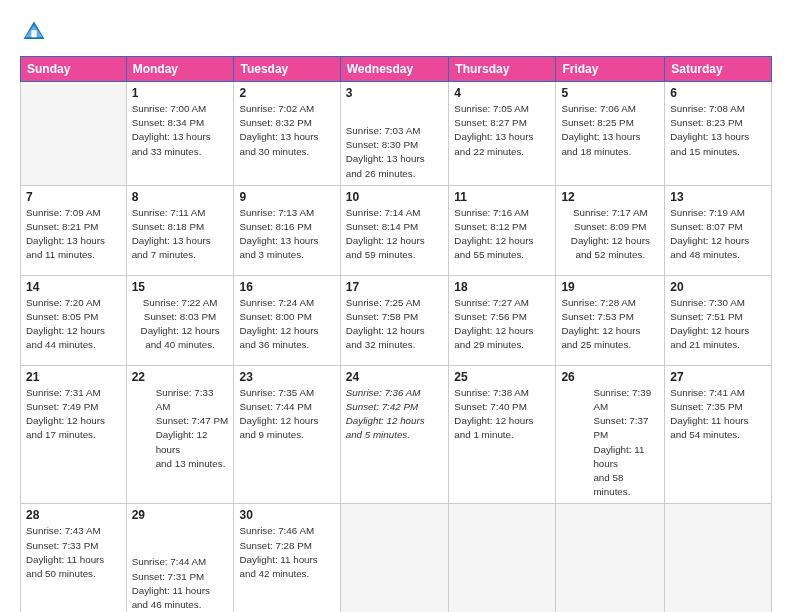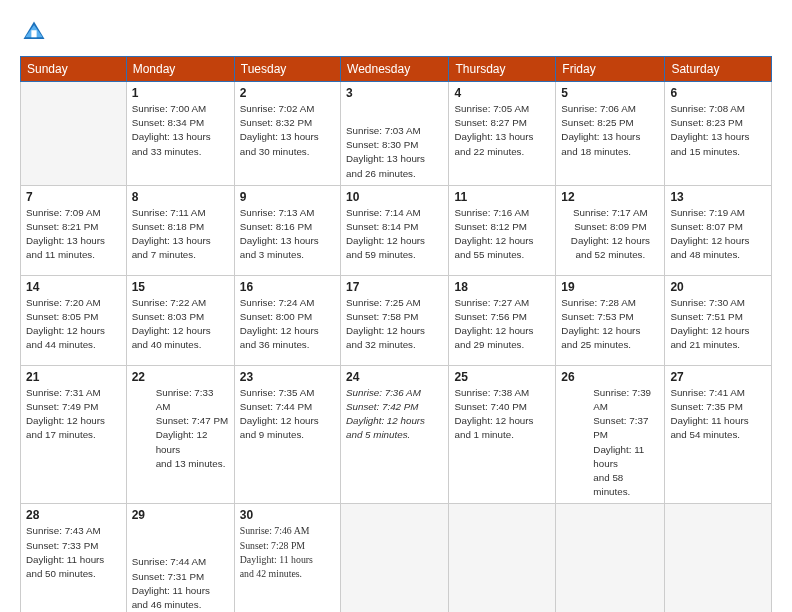--- a/index.html
+++ b/index.html
@@ -51,26 +51,26 @@
     .location {
       font-size: 14px;
       color: #555;
     }
     .calendar {
       width: 100%;
       border-collapse: collapse;
       font-size: 10.5px;
     }
     .calendar th {
-      background: #c2410c;
+      background: #ec4899;
       color: #fff;
       padding: 5px 6px;
       text-align: left;
       font-size: 12px;
-      font-weight: normal;
+      font-weight: bold;
       border: 1px solid #2e6db4;
     }
     .calendar td {
       border: 1px solid #ccc;
       vertical-align: top;
       padding: 4px 5px;
       height: 90px;
       width: 113px;
     }
     .calendar td.empty {
@@ -223,21 +223,21 @@
         <tr>
           <td>
             <div class="day-num">14</div>
             <div class="day-info" style="white-space: pre-line;">Sunrise: 7:20 AM
 Sunset: 8:05 PM
 Daylight: 12 hours
 and 44 minutes.</div>
           </td>
           <td>
             <div class="day-num">15</div>
-            <div class="day-info" style="white-space: pre-line;">Sunrise: 7:22 AM
+            <div class="day-info" style="white-space: pre-line; text-align: center;">Sunrise: 7:22 AM
 Sunset: 8:03 PM
 Daylight: 12 hours
 and 40 minutes.</div>
           </td>
           <td>
             <div class="day-num">16</div>
             <div class="day-info" style="white-space: pre-line;">Sunrise: 7:24 AM
 Sunset: 8:00 PM
 Daylight: 12 hours
 and 36 minutes.</div>
@@ -332,21 +332,21 @@
           </td>
           <td>
             <div class="day-num">29</div>
             <div class="day-info" style="white-space: pre-line; margin-top: 33px;">Sunrise: 7:44 AM
 Sunset: 7:31 PM
 Daylight: 11 hours
 and 46 minutes.</div>
           </td>
           <td>
             <div class="day-num">30</div>
-            <div class="day-info" style="white-space: pre-line; font-family: Liberation Serif, serif;">Sunrise: 7:46 AM
+            <div class="day-info" style="white-space: pre-line;">Sunrise: 7:46 AM
 Sunset: 7:28 PM
 Daylight: 11 hours
 and 42 minutes.</div>
           </td>
           <td class="empty"></td>
           <td class="empty"></td>
           <td class="empty"></td>
           <td class="empty"></td>
         </tr>
       </tbody>

